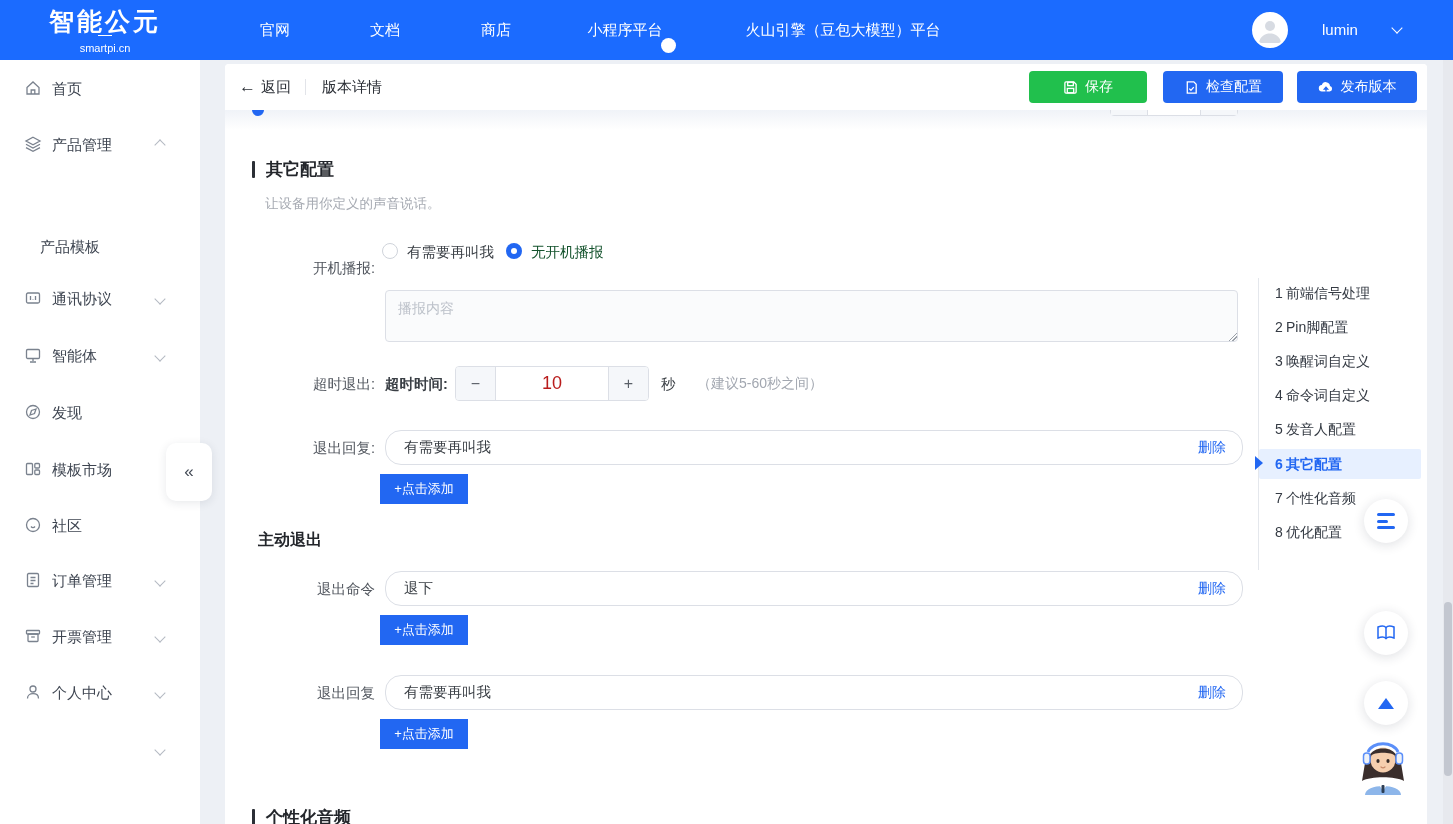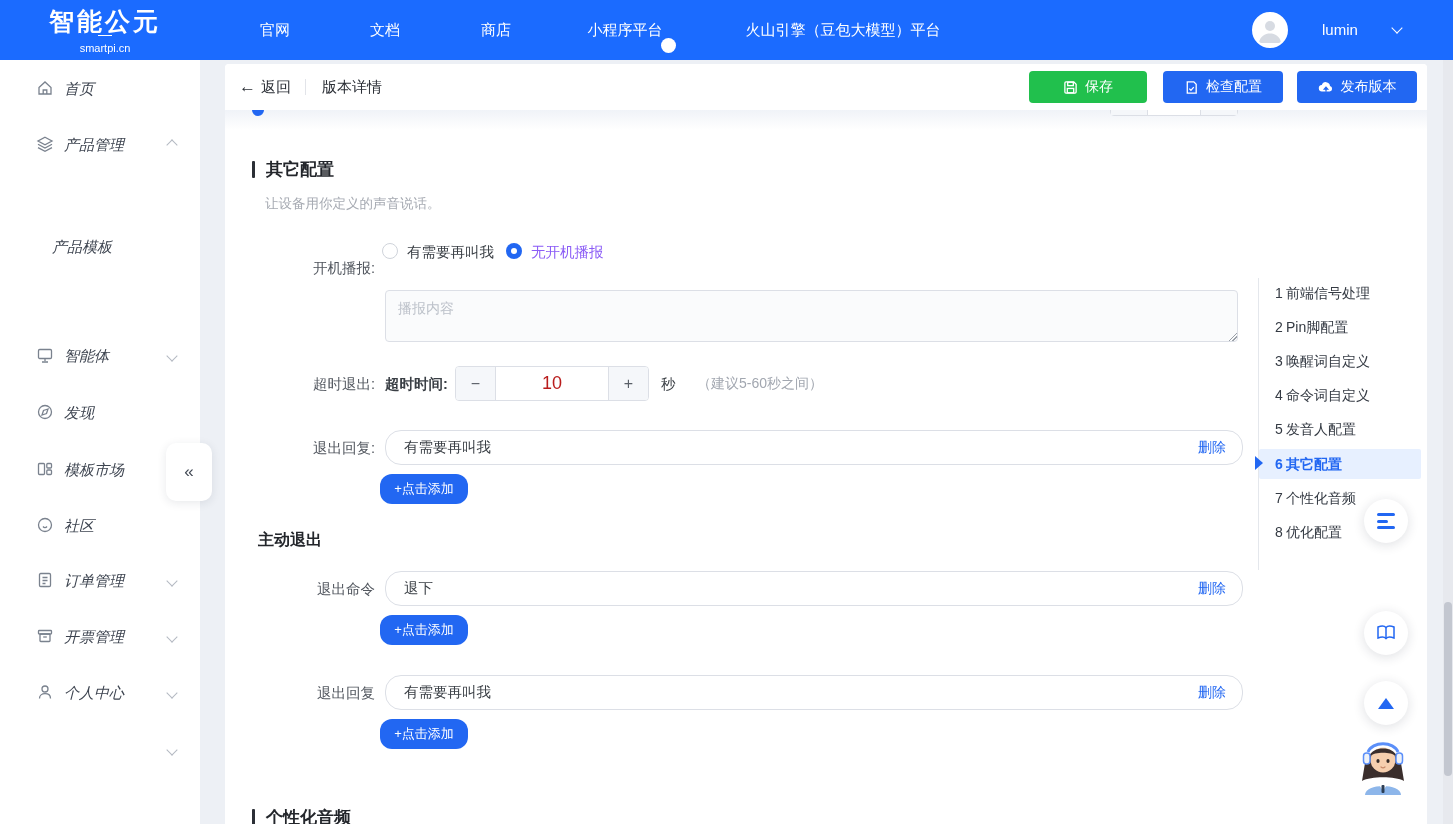--- a/index.html
+++ b/index.html
@@ -17,21 +17,21 @@
   .nav-dot { position:absolute; left:661px; top:38px; width:15px; height:15px; border-radius:50%; background:#fff; }
   .user-avatar { position:absolute; left:1252px; top:12px; width:36px; height:36px; border-radius:50%; background:#fff; border:2px solid #fff; display:flex; align-items:center; justify-content:center; overflow:hidden; }
   .user-name { position:absolute; left:1322px; top:0; height:60px; line-height:60px; color:#fff; font-size:15px; }
   .chev { display:inline-block; width:8px; height:8px; border-right:1.6px solid; border-bottom:1.6px solid; }
   .chev.down { transform:rotate(45deg); }
   .chev.up { transform:rotate(-135deg); }
   .user-chev { position:absolute; left:1393px; top:24px; color:#fff; }
 
   
   .sidebar { position:absolute; left:0; top:60px; width:200px; height:764px; background:#fff; z-index:10; }
-  .side-row { position:absolute; left:12px; width:188px; height:24px; cursor:pointer;font-style:italic; }
+  .side-row { position:absolute; left:0; width:188px; height:24px; cursor:pointer; }
   .side-icon { position:absolute; left:24px; top:2px; width:18px; height:18px; color:#7a828e; }
   .side-label { position:absolute; left:52px; top:0; line-height:24px; font-size:15px; color:#3d4450; }
   .side-label.sub { left:40px; }
   .side-chev { position:absolute; right:24px; top:8px; color:#b4b9c2; }
   .collapse-tab { position:absolute; left:166px; top:443px; width:46px; height:58px; background:#fff; border-radius:10px; box-shadow:0 2px 10px rgba(25,35,60,.10); z-index:12; display:flex; align-items:center; justify-content:center; font-size:17px; color:#434a55; cursor:pointer; }
 
   
   .main-bg { position:absolute; left:200px; top:60px; width:1253px; height:764px; background:#edf0f5; }
   .panel { position:absolute; left:225px; top:64px; width:1202px; height:760px; background:#fff; border-radius:4px 4px 0 0; overflow:hidden; }
 
@@ -64,41 +64,41 @@
 
   .row-label { position:absolute; left:0; width:150px; text-align:right; font-size:14.5px; color:#51565e; }
   .bold-label { position:absolute; font-size:14.5px; font-weight:bold; color:#3a3f45; }
 
   
   .radio { position:absolute; width:16px; height:16px; border-radius:50%; cursor:pointer; }
   .radio.off { background:#fff; border:1px solid #cfd3da; }
   .radio.on { background:#2267f2; }
   .radio.on::after { content:""; position:absolute; left:5px; top:5px; width:6px; height:6px; border-radius:50%; background:#fff; }
   .radio-text { position:absolute; font-size:14.5px; color:#3a3f45; cursor:pointer; }
-  .radio-text.sel { color:#8b5cf6; }
+  .radio-text.sel { color:#14532d; }
 
   textarea.broadcast { position:absolute; left:160px; top:226px; width:853px; height:52px; background:#fafbfc; border:1px solid #dcdfe6; border-radius:4px; resize:none; font-family:inherit; font-size:14px; color:#3a3f45; padding:9px 12px; outline:none; }
   textarea.broadcast::placeholder { color:#bcc1c9; }
   .resize-grip { position:absolute; left:1004px; top:269px; width:8px; height:8px; z-index:2;
     background:linear-gradient(135deg,transparent 44%,#9aa0a8 44%,#9aa0a8 52%,transparent 52%,transparent 68%,#9aa0a8 68%,#9aa0a8 76%,transparent 76%); }
 
   
   .stepper { position:absolute; left:230px; top:302px; width:194px; height:35px; border:1px solid #dcdfe6; border-radius:4px; display:flex; overflow:hidden; background:#fff; }
   .step-btn { width:40px; height:100%; background:#f5f7fa; color:#5a6068; font-size:16px; display:flex; align-items:center; justify-content:center; cursor:pointer; }
   .step-btn.minus { border-right:1px solid #dcdfe6; }
   .step-btn.plus { border-left:1px solid #dcdfe6; }
   .step-value { flex:1; display:flex; align-items:center; justify-content:center; font-size:18px; color:#b91c1c; }
   .unit { position:absolute; left:436px; top:311px; font-size:14.5px; color:#3a3f45; }
   .hint { position:absolute; left:472px; top:311px; font-size:14px; color:#a2a7b0; }
 
   
   .input-box { position:absolute; left:160px; width:858px; height:35px; border:1px solid #dcdfe6; border-radius:16px; background:#fff; }
   .input-box input { position:absolute; left:0; top:0; width:790px; height:33px; border:none; outline:none; background:transparent; font-family:inherit; font-size:14.5px; color:#3a3f45; padding:0 0 0 18px; }
   .del-link { position:absolute; right:16px; top:8px; font-size:14px; color:#2267f2; cursor:pointer; }
-  .add-btn { position:absolute; left:155px; width:88px; height:30px; background:#2267f2; color:#fff; border:none; border-radius:12px; font-size:13px; font-family:inherit; cursor:pointer; }
+  .add-btn { position:absolute; left:155px; width:88px; height:30px; background:#2267f2; color:#fff; border:none; border-radius:0; font-size:13px; font-family:inherit; cursor:pointer; }
 
   .sub-sec-title { position:absolute; left:33px; font-size:16px; font-weight:bold; color:#23262b; }
 
   
   .anchor-line { position:absolute; left:1033px; top:214px; width:1px; height:292px; background:#e4e7ec; }
   .anchor-item { position:absolute; left:1034px; width:162px; height:30px; line-height:30px; cursor:pointer; font-size:14px; color:#343a43; }
   .anchor-item .num { position:absolute; left:16px; }
   .anchor-item .lbl { position:absolute; left:27px; white-space:nowrap; }
   .anchor-item.active { background:#e7f0ff; color:#2267f2; font-weight:bold; border-radius:2px; }
   .anchor-marker { position:absolute; left:1030px; top:392px; width:0; height:0; border-top:7px solid transparent; border-bottom:7px solid transparent; border-left:8px solid #2267f2; }
@@ -165,20 +165,28 @@
       </svg>
       <span class="side-label">产品管理</span>
       <span class="side-chev chev up"></span>
     </div>
 
 
     <div class="side-row" style="top:175px">
       <span class="side-label sub">产品模板</span>
     </div>
 
+    <div class="side-row" style="top:227px">
+      <svg class="side-icon" viewBox="0 0 18 18" fill="none" stroke="currentColor" stroke-width="1.3">
+        <rect x="2.5" y="4" width="13" height="10" rx="1.5"></rect>
+          <path d="M6.5 7v4M9 7v.01M9 10.5v.5M11.5 7v4"></path>
+      </svg>
+      <span class="side-label">通讯协议</span>
+      <span class="side-chev chev down"></span>
+    </div>
 
     <div class="side-row" style="top:284px">
       <svg class="side-icon" viewBox="0 0 18 18" fill="none" stroke="currentColor" stroke-width="1.3">
         <rect x="2.5" y="3.5" width="13" height="9" rx="1.2"></rect>
           <path d="M9 12.5v2.5M6 16h6"></path>
       </svg>
       <span class="side-label">智能体</span>
       <span class="side-chev chev down"></span>
     </div>
 

